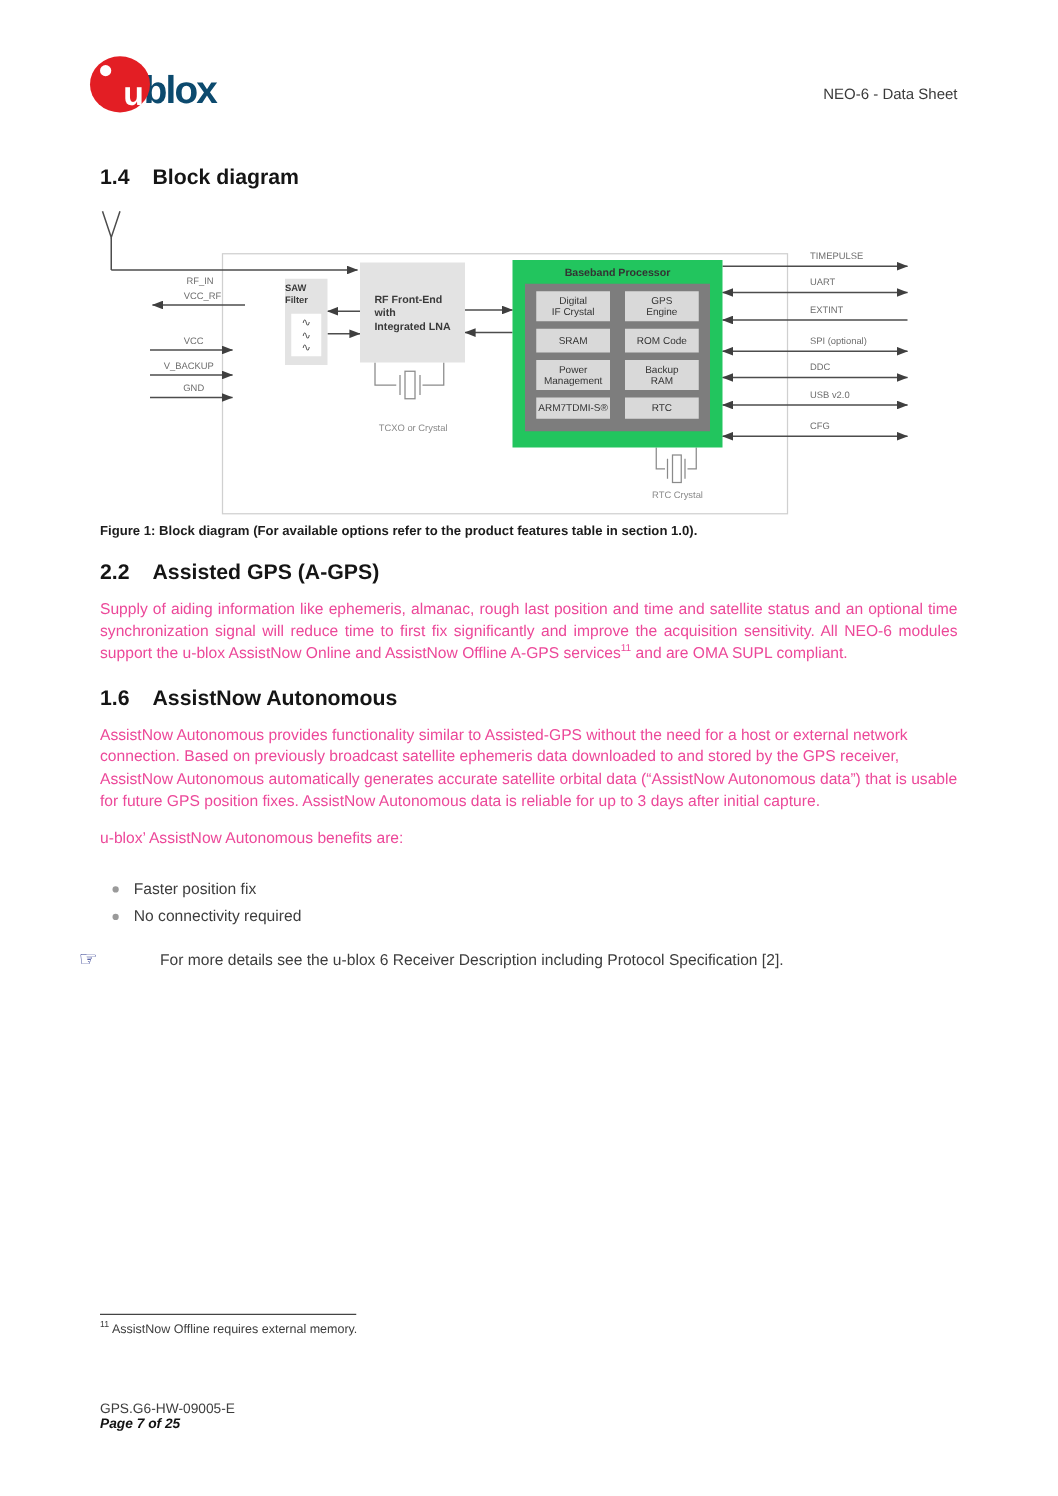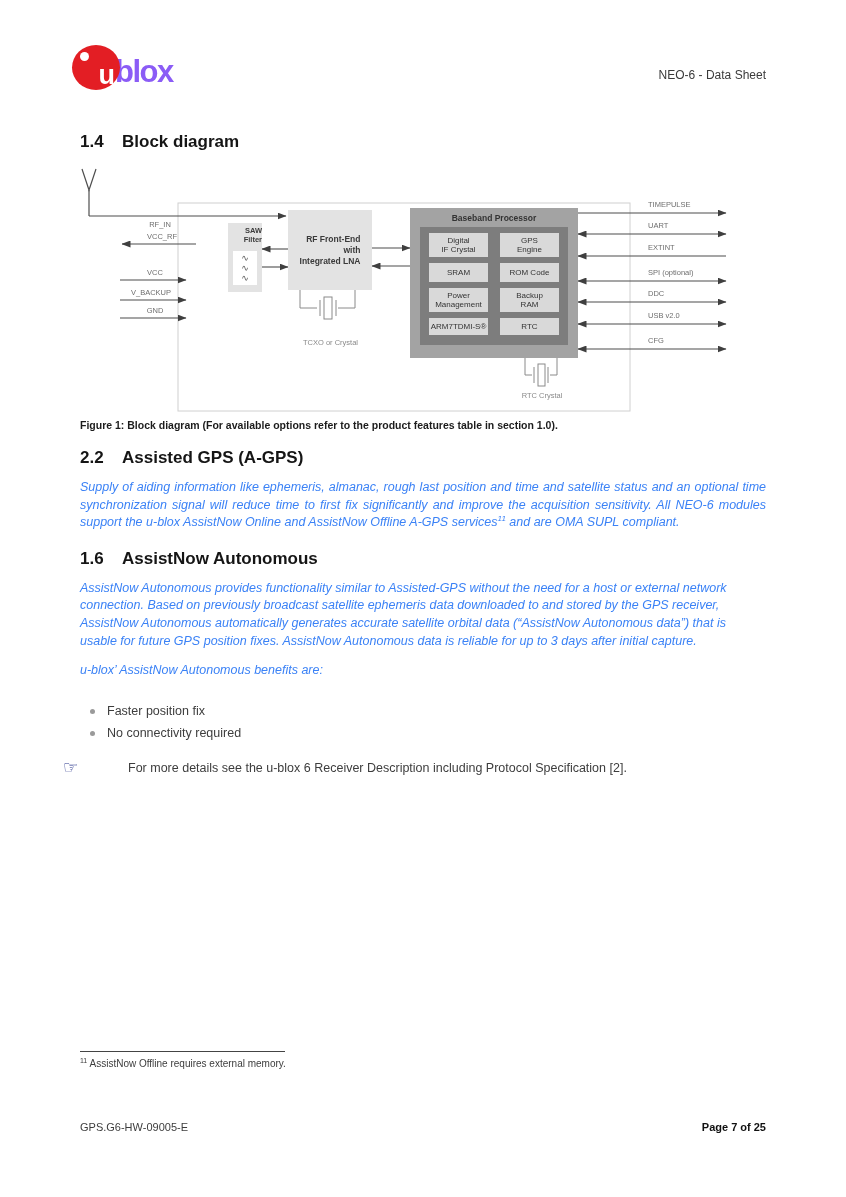--- a/index.html
+++ b/index.html
@@ -7,64 +7,64 @@
     position:relative;width:846px;height:1197px;background:#ffffff;
     margin:0 auto;font-family:"Liberation Sans",sans-serif;color:#3d3d3d;
     overflow:hidden;
   }
   
   .hdr{position:absolute;top:45px;left:72px;right:80px;height:56px;}
   .logo{position:absolute;left:0;top:0;display:flex;align-items:flex-end;}
   .logo-oval{position:relative;width:48px;height:45px;background:#e31e24;border-radius:50%;}
   .logo-dot{position:absolute;left:8px;top:7px;width:9px;height:9px;background:#fff;border-radius:50%;}
   .logo-u{position:absolute;right:5px;bottom:1px;color:#fff;font-weight:bold;font-size:27px;line-height:1;}
-  .logo-blox{color:#8b5cf6;font-weight:bold;font-size:31px;line-height:1;letter-spacing:-1.5px;margin-left:-5px;margin-bottom:3px;}
+  .logo-blox{color:#0c4a6e;font-weight:bold;font-size:31px;line-height:1;letter-spacing:-1.5px;margin-left:-5px;margin-bottom:3px;}
   .doc-title{position:absolute;right:0;top:23px;font-size:12px;color:#3a3a3a;}
   
   .h2{position:relative;font-size:17px;font-weight:bold;color:#151515;line-height:22px;}
   .h2 .num{display:inline-block;min-width:42px;}
   .h2-14{position:absolute;top:131px;left:80px;}
   
   .diagram{position:absolute;left:70px;top:163px;width:706px;height:252px;}
   .diagram svg{position:absolute;left:0;top:0;}
   .dlabel{position:absolute;font-size:7.5px;color:#6e6e6e;line-height:9px;}
   .dlabel.ctr{text-align:center;}
   .blk{position:absolute;background:#e3e3e3;color:#3a3a3a;}
-  .blk-title{font-weight:bold;font-size:7.5px;line-height:8.5px;text-align:right;white-space:pre-line;}
+  .blk-title{font-weight:bold;font-size:7.5px;line-height:8.5px;text-align:left;white-space:pre-line;}
   .saw{padding-top:4px;}
   .saw-inner{position:absolute;background:#fff;display:flex;flex-direction:column;align-items:center;justify-content:center;}
   .wave{font-size:9px;line-height:10px;color:#555;}
   .rffe{display:flex;align-items:center;justify-content:center;}
   .rffe .blk-title{font-size:8.5px;line-height:11px;}
-  .bb{background:#a3a3a3;}
+  .bb{background:#22c55e;}
   .bb-title{font-weight:bold;font-size:8.5px;color:#333;text-align:center;margin-top:5px;}
   .bb-inner{position:absolute;left:10px;top:19px;width:148px;height:118px;background:#7d7d7d;
     display:grid;grid-template-columns:1fr 1fr;grid-template-rows:24px 19px 24px 17px;
     gap:6px 12px;padding:6px 9px;box-sizing:border-box;}
   .bb-cell{background:#d9d9d9;color:#333;font-size:8px;line-height:9.5px;display:flex;align-items:center;justify-content:center;text-align:center;white-space:pre-line;}
   .xtal-label{color:#8a8a8a;}
   
   .content{position:absolute;left:80px;top:419px;width:686px;}
   .fig-caption{font-size:10.5px;font-weight:bold;color:#1c1c1c;margin:0 0 14px 0;}
   .content .h2{margin:16px 0 10px 0;}
-  .body-p{font-size:12.5px;line-height:17.6px;margin:0 0 12px 0;color:#3b82f6;font-style:italic;}
+  .body-p{font-size:12.5px;line-height:17.6px;margin:0 0 12px 0;color:#ec4899;}
   .just{text-align:justify;}
   sup{font-size:8px;line-height:0;}
   .benefits{list-style:none;margin:6px 0 16px 0;padding:0;}
   .benefits li{position:relative;padding-left:27px;line-height:22px;font-size:12.5px;}
   .bullet-dot{position:absolute;left:10px;top:9px;width:5px;height:5px;border-radius:50%;background:#9a9a9a;}
   .note-row{position:relative;margin-top:9px;}
   .note-icon{position:absolute;left:-17px;top:-3px;color:#27348b;font-size:17px;}
   .note-text{display:block;margin-left:48px;font-size:12.5px;line-height:17.6px;}
   
   .footnote-rule{position:absolute;left:80px;top:1051px;width:205px;border-top:1px solid #444;}
   .footnote{position:absolute;left:80px;top:1058px;font-size:10px;color:#3d3d3d;}
   .footnote sup{font-size:7px;}
-  .footer{position:absolute;left:80px;top:1121px;width:686px;display:flex;justify-content:space-between;font-size:11px;}
-  .footer .pageinfo{font-weight:bold;color:#111;}
+  .footer{position:absolute;left:80px;top:1121px;width:686px;display:flex;justify-content:flex-start;font-size:11px;flex-direction:column;}
+  .footer .pageinfo{font-weight:bold;color:#111;font-style:italic;}
 </style>
 </head>
 <body>
 
 <div class="page">
 
   <div class="hdr">
     <div class="logo">
       <div class="logo-oval">
         <span class="logo-dot"></span>

